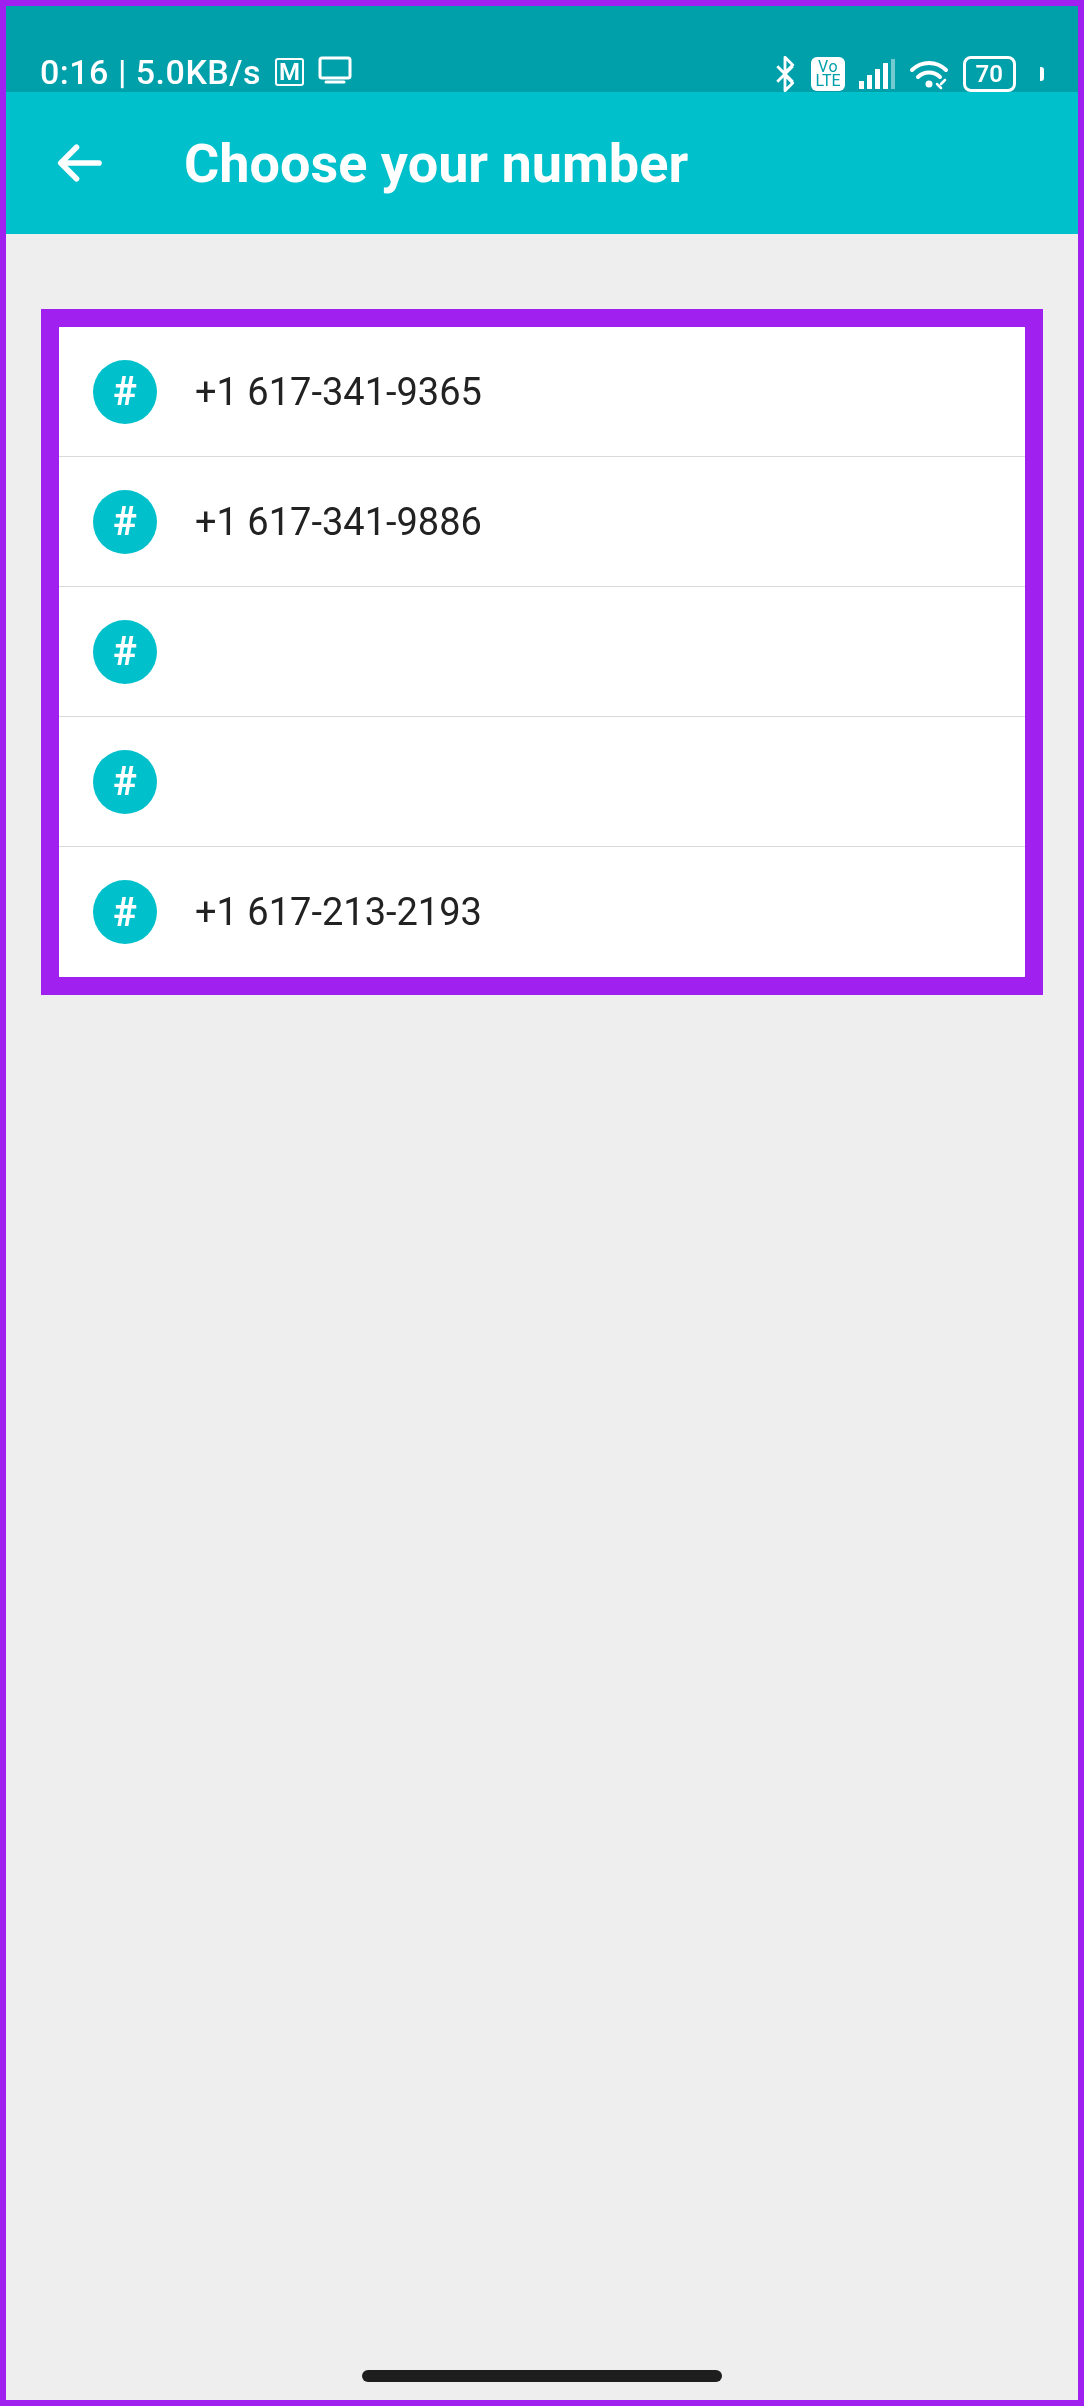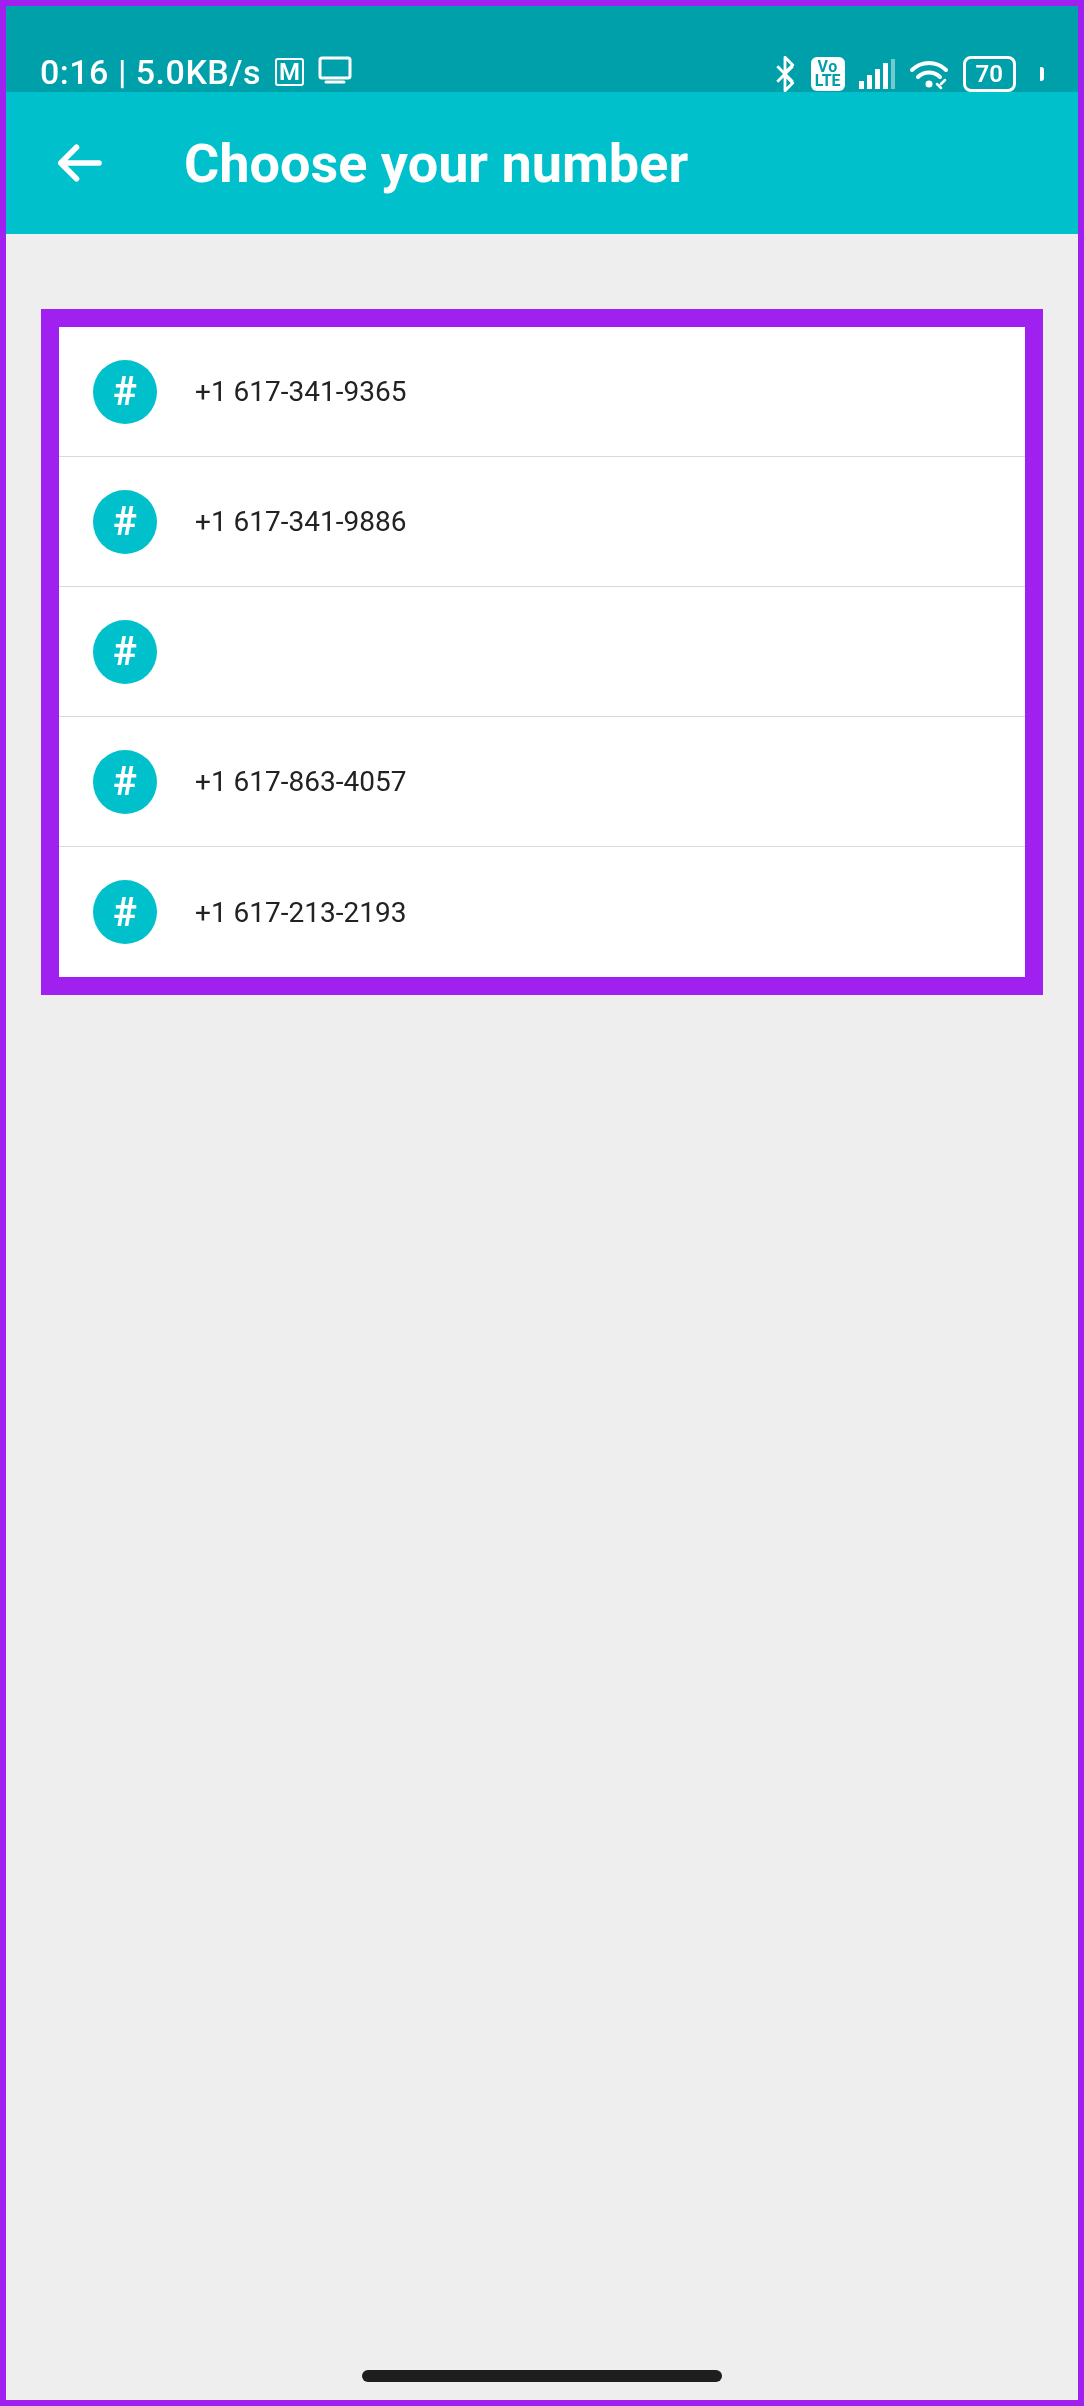--- a/index.html
+++ b/index.html
@@ -43,21 +43,21 @@
     font-size: 24px;
     line-height: 24px;
   }
   .laptop-glyph { font-size: 30px; line-height: 1; }
 
   .status-right svg { display: block; }
 
   .volte-badge {
     background: #fff;
     color: #00a0ab;
-    font-weight: 700;
+    font-weight: 400;
     font-size: 16px;
     line-height: 14px;
     border-radius: 6px;
     padding: 3px 4px;
     text-align: center;
   }
   .volte-badge div:first-child { letter-spacing: 0.5px; }
 
   .battery {
     display: flex;
@@ -132,21 +132,21 @@
     background: #00c0cb;
     color: #fff;
     display: flex;
     align-items: center;
     justify-content: center;
     font-size: 40px;
     font-weight: 700;
     flex: none;
   }
   .phone {
-    font-size: 28px;
+    font-size: 38px;
     color: #222;
   }
 
   
   .gesture-bar {
     position: absolute;
     bottom: 18px;
     left: 50%;
     transform: translateX(-50%);
     width: 360px;
@@ -232,21 +232,20 @@
         <div class="hash-circle">#</div>
         <div class="phone">+1 617-341-9886</div>
       </div>
 
       <div class="row">
         <div class="hash-circle">#</div>
       </div>
 
       <div class="row">
         <div class="hash-circle">#</div>
-        <div class="phone">+1 617-863-4057</div>
       </div>
 
       <div class="row">
         <div class="hash-circle">#</div>
         <div class="phone">+1 617-213-2193</div>
       </div>
 
     </div>
   </div>
 

